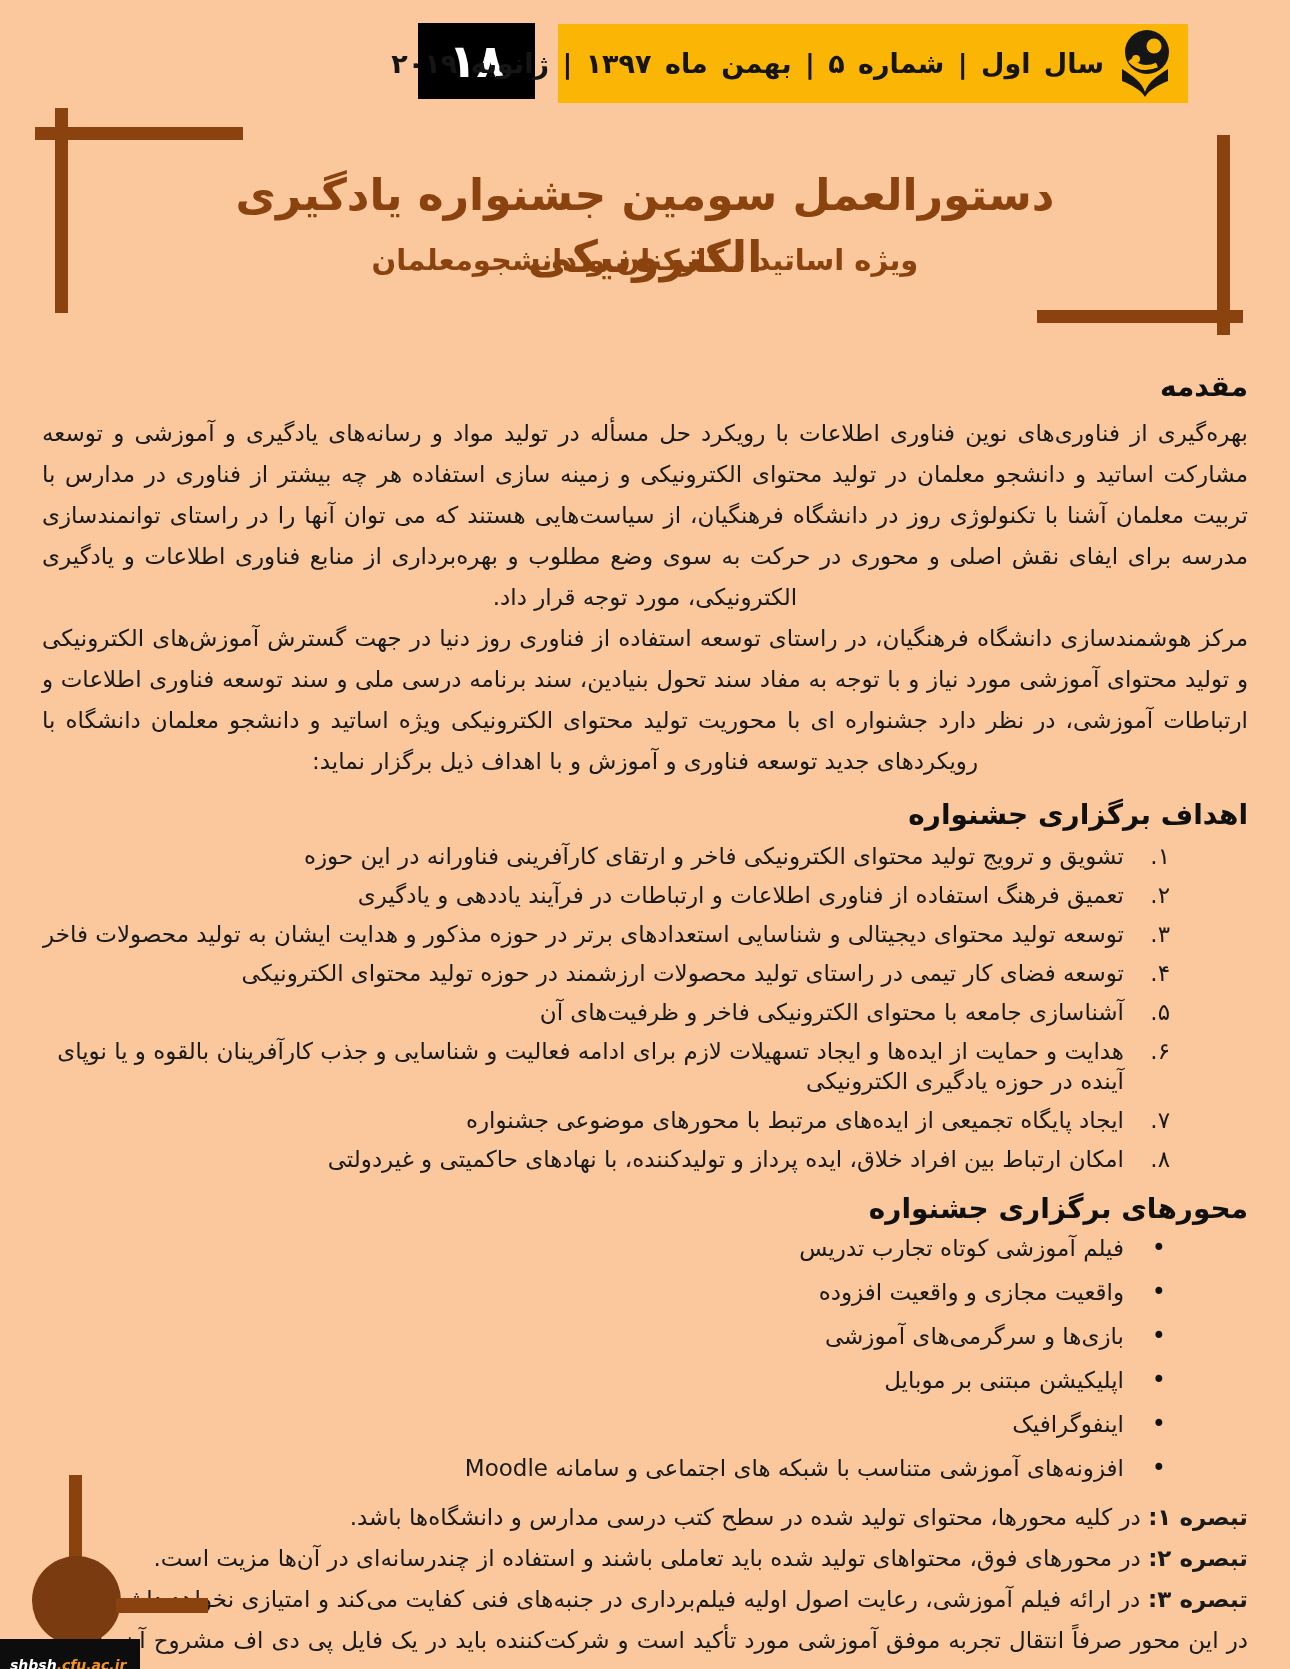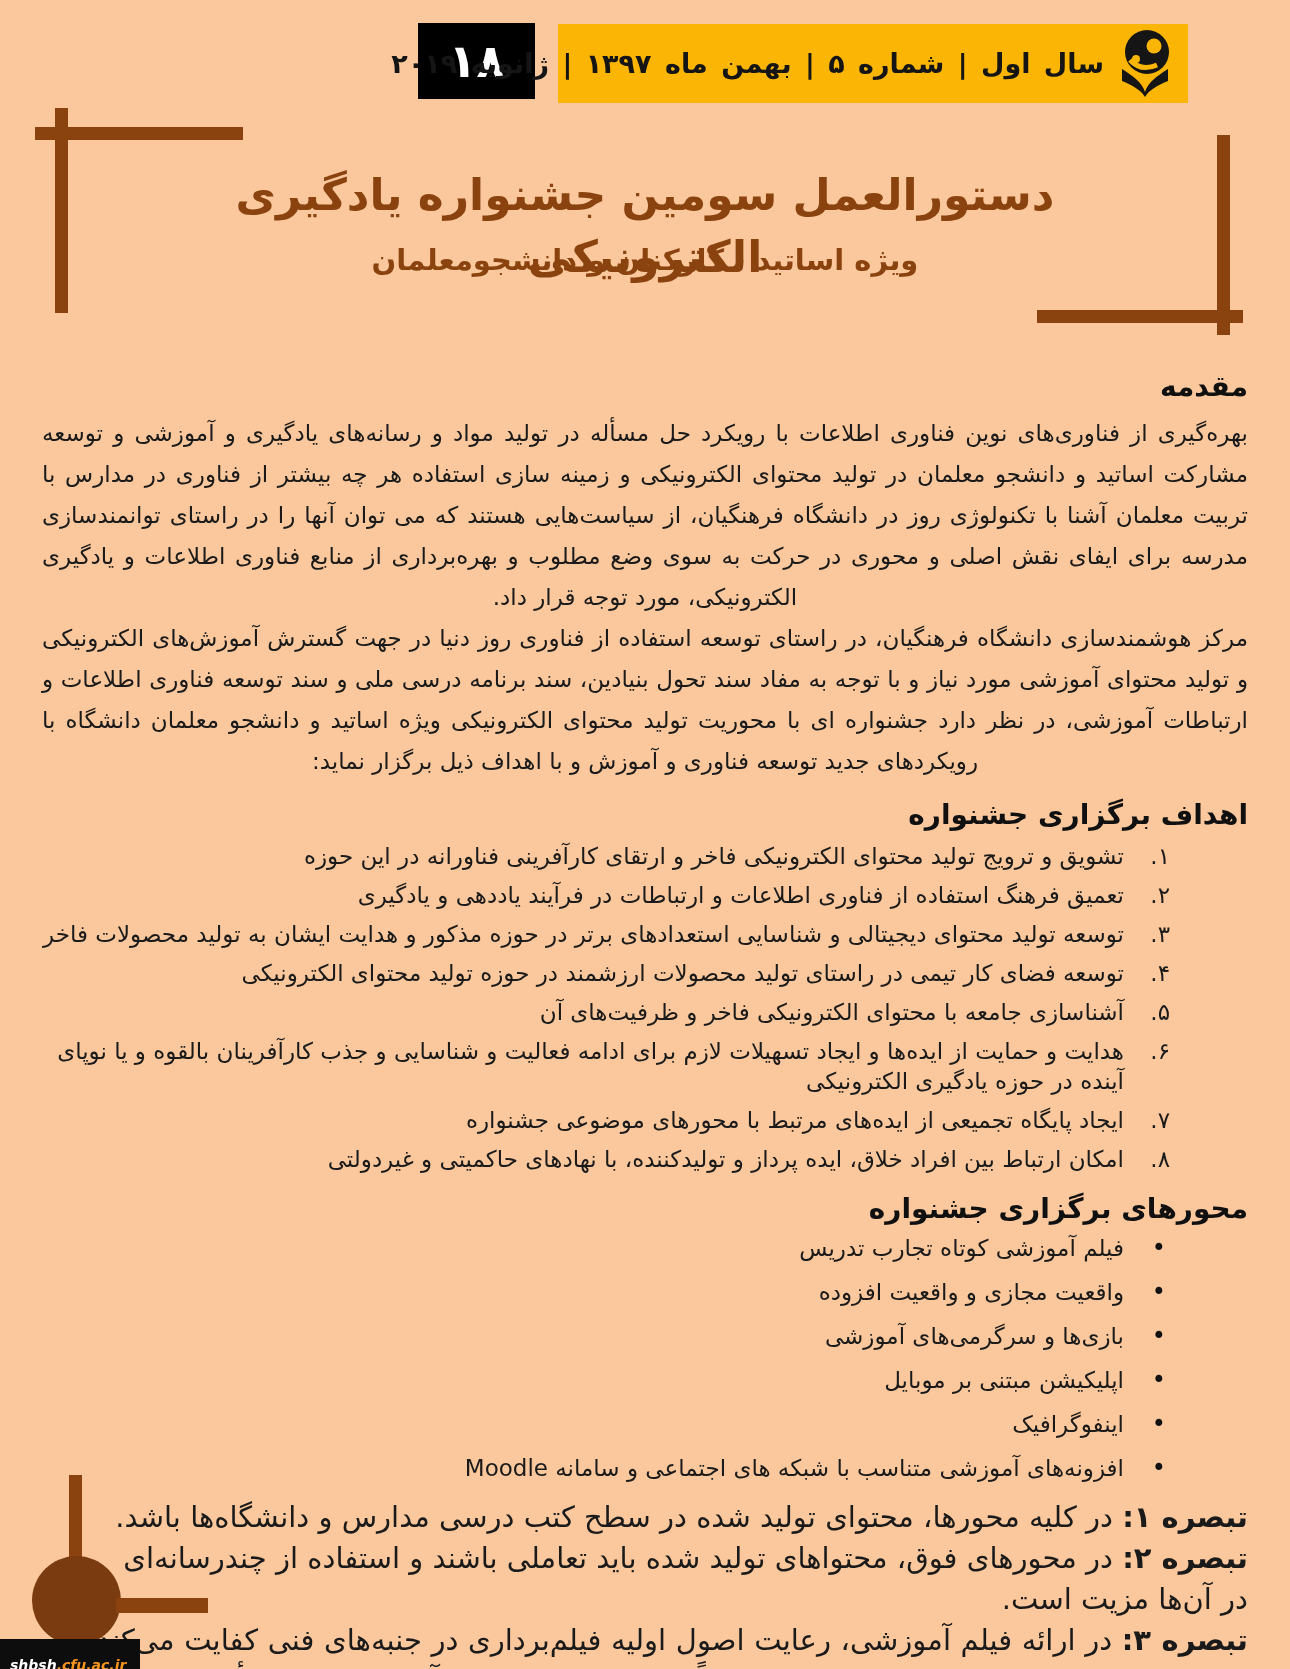--- a/index.html
+++ b/index.html
@@ -56,21 +56,21 @@
     text-align:justify; text-align-last:center;
   }
   ol.goals{list-style:none; margin:10px 0 0; padding:0 78px 0 0;}
   ol.goals li{display:flex; align-items:baseline; margin-bottom:9px; font-size:23px; line-height:30px;}
   ol.goals .num{flex:0 0 46px; text-align:right;}
   ol.goals .txt{text-align:right;}
   ul.axes{list-style:none; margin:8px 0 0; padding:0 82px 0 0;}
   ul.axes li{display:flex; align-items:baseline; margin-bottom:14px; font-size:23px; line-height:30px;}
   ul.axes li::before{content:"•"; flex:0 0 42px; font-size:24px; color:#111;}
   .notes{margin-top:12px; padding-left:55px;}
-  .note{font-size:29px; line-height:41px; margin:0; text-align:right;}
+  .note{font-size:23px; line-height:41px; margin:0; text-align:right;}
   .note .note-label{font-weight:bold;}
   .note.justified{text-align:justify; text-align-last:center;}
   
   .watermark{
     position:absolute; left:0; top:1639px; background:#0d0d0d;
     padding:18px 14px 4px 10px; font-size:14px; font-weight:bold; font-style:italic;
     direction:ltr;
   }
   .wm-white{color:#ffffff;}
   .wm-orange{color:#F7941D;}

